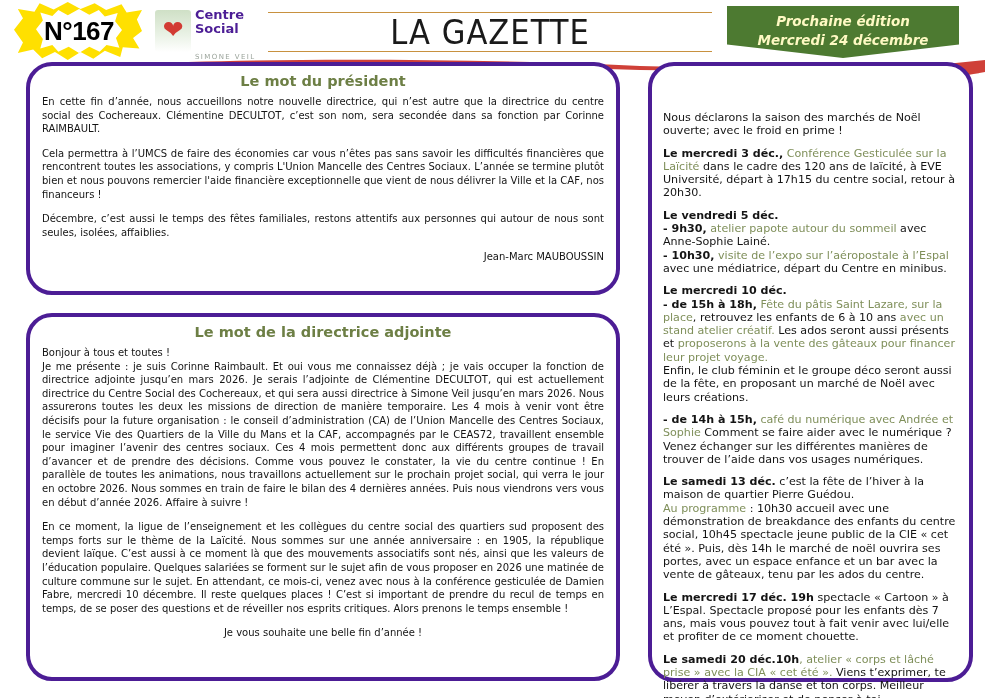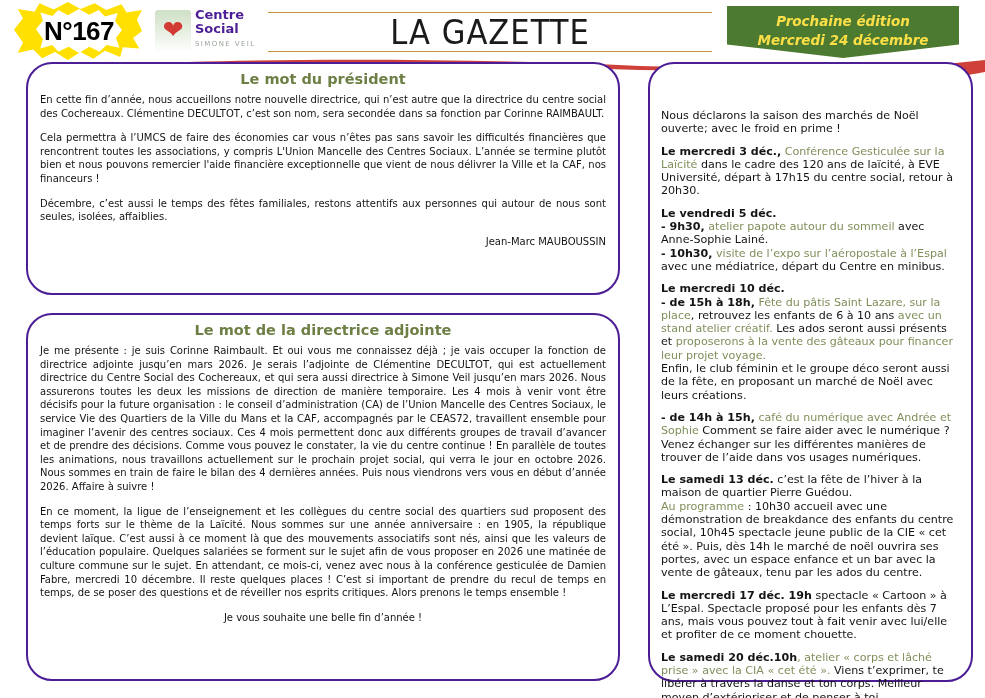--- a/index.html
+++ b/index.html
@@ -55,21 +55,21 @@
   .logo-heart{
     position:absolute;left:5px;top:10px;width:26px;height:24px;
     color:#d23b33;font-size:25px;line-height:24px;text-align:center;
   }
   .logo-text{position:absolute;left:40px;top:0px;width:72px;}
   .logo-l1,.logo-l2{
     color:#4c1d95;font-weight:bold;font-size:13px;line-height:14px;
     font-family:"DejaVu Sans","Liberation Sans",sans-serif;
   }
   .logo-l3{
-    color:#9aa39a;font-size:7px;letter-spacing:1.4px;line-height:10px;margin-top:3px;
+    color:#9aa39a;font-size:7px;letter-spacing:1.4px;line-height:10px;margin-top:16px;
   }
 
   .title-rules{position:absolute;left:268px;top:12px;width:444px;height:40px;}
   .title-rules:before,.title-rules:after{
     content:"";position:absolute;left:0;width:444px;height:1px;background:#c8913f;
   }
   .title-rules:before{top:0;}
   .title-rules:after{bottom:0;}
   .gazette{
     position:absolute;left:268px;top:8px;width:444px;height:48px;
@@ -79,31 +79,31 @@
   }
 
   .nextbox{
     position:absolute;left:727px;top:6px;width:232px;height:52px;
     background:#4d7a31;
     clip-path:polygon(0 0,100% 0,100% 74%,50% 100%,0 74%);
     display:flex;flex-direction:column;align-items:center;justify-content:flex-start;
     padding-top:6px;box-sizing:border-box;
   }
   .nextbox div{
-    color:#fde047;font-style:italic;font-weight:bold;font-size:13.5px;
+    color:#fef9c3;font-style:italic;font-weight:bold;font-size:13.5px;
     line-height:19px;text-align:center;
     font-family:"DejaVu Sans","Liberation Sans",sans-serif;
   }
 
   .swoosh{position:absolute;left:0;top:0;width:985px;height:120px;pointer-events:none;}
 
   
   .panel{
     position:absolute;
-    border:2px solid #4c1d95;
+    border:4px solid #4c1d95;
     border-radius:26px;
     background:#fff;
     box-sizing:border-box;
   }
   #panel-president{left:26px;top:62px;width:594px;height:233px;}
   #panel-directrice{left:26px;top:313px;width:594px;height:368px;}
   #panel-animatrices{left:648px;top:62px;width:325px;height:620px;}
 
   .panel-title{
     text-align:center;
@@ -177,20 +177,21 @@
       <p>En cette fin d’année, nous accueillons notre nouvelle directrice, qui n’est autre que la directrice du centre social des Cochereaux. Clémentine DECULTOT, c’est son nom, sera secondée dans sa fonction par Corinne RAIMBAULT.</p>
       <p>Cela permettra à l’UMCS de faire des économies car vous n’êtes pas sans savoir les difficultés financières que rencontrent toutes les associations, y compris L'Union Mancelle des Centres Sociaux. L’année se termine plutôt bien et nous pouvons remercier l'aide financière exceptionnelle que vient de nous délivrer la Ville et la CAF, nos financeurs !</p>
       <p>Décembre, c’est aussi le temps des fêtes familiales, restons attentifs aux personnes qui autour de nous sont seules, isolées, affaiblies.</p>
       <p class="sign">Jean-Marc MAUBOUSSIN</p>
     </div>
   </div>
 
   <div class="panel" id="panel-directrice">
     <div class="panel-title">Le mot de la directrice adjointe</div>
     <div class="panel-body">
+      <p class="tight">Bonjour à tous et toutes !</p>
       <p>Je me présente : je suis Corinne Raimbault. Et oui vous me connaissez déjà ; je vais occuper la fonction de directrice adjointe jusqu’en mars 2026. Je serais l’adjointe de Clémentine DECULTOT, qui est actuellement directrice du Centre Social des Cochereaux, et qui sera aussi directrice à Simone Veil jusqu’en mars 2026.  Nous assurerons toutes les deux les missions de direction de manière temporaire. Les 4 mois à venir vont être décisifs pour la future organisation : le conseil d’administration (CA) de l’Union Mancelle des Centres Sociaux, le service Vie des Quartiers de la Ville du Mans et la CAF, accompagnés par le CEAS72, travaillent ensemble pour imaginer l’avenir des centres sociaux. Ces 4 mois permettent donc aux différents groupes de travail d’avancer et de prendre des décisions. Comme vous pouvez le constater, la vie du centre continue ! En parallèle de toutes les animations, nous travaillons actuellement sur le prochain projet social, qui verra le jour en octobre 2026. Nous sommes en train de faire le bilan des 4 dernières années. Puis nous viendrons vers vous en début d’année 2026. Affaire à suivre !</p>
       <p>En ce moment, la ligue de l’enseignement et les collègues du centre social des quartiers sud proposent des temps forts sur le thème de la Laïcité. Nous sommes sur une année anniversaire : en 1905, la république devient laïque. C’est aussi à ce moment là que des mouvements associatifs sont nés, ainsi que les valeurs de l’éducation populaire. Quelques salariées se forment sur le sujet afin de vous proposer en 2026 une matinée de culture commune sur le sujet. En attendant, ce mois-ci, venez avec nous à la conférence gesticulée de Damien Fabre, mercredi 10 décembre. Il reste quelques places ! C’est si important de prendre du recul de temps en temps, de se poser des questions et de réveiller nos esprits critiques. Alors prenons le temps ensemble !</p>
       <p class="closing">Je vous souhaite une belle fin d’année !</p>
     </div>
   </div>
 
   <div class="panel" id="panel-animatrices">
     <div class="panel-body">
 
       <p>Nous déclarons la saison des marchés de Noël ouverte; avec le froid en prime !</p>

